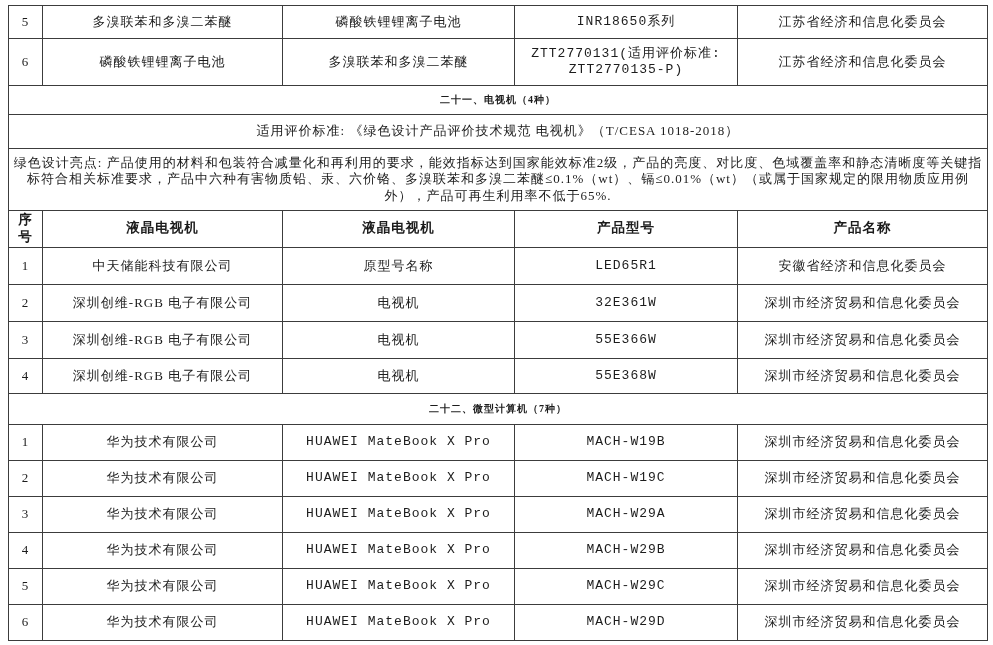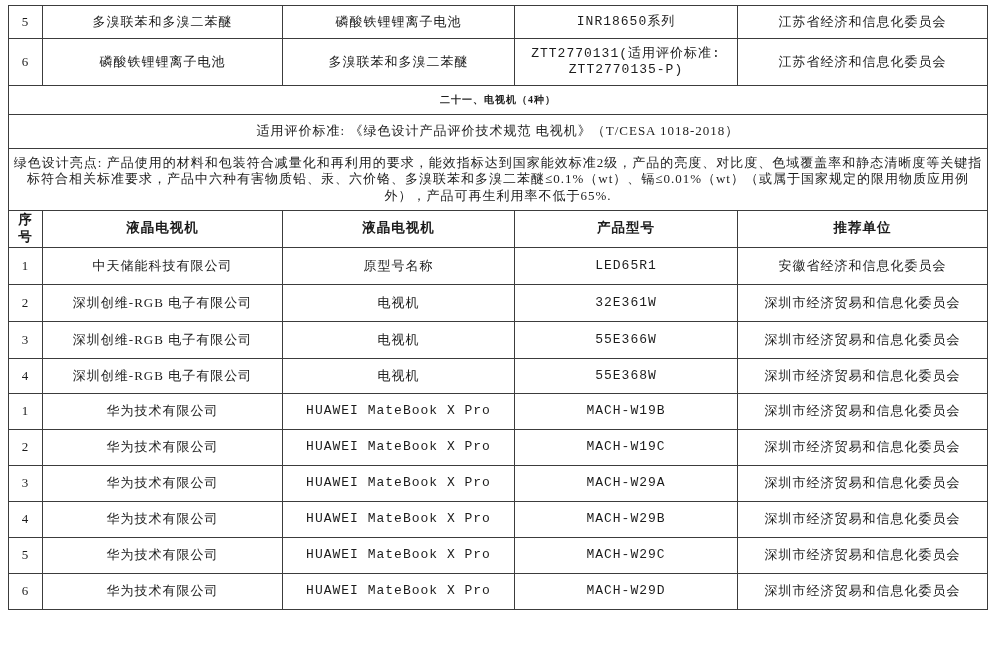--- a/index.html
+++ b/index.html
@@ -72,21 +72,21 @@
       <td class="left" colspan="5">适用评价标准: 《绿色设计产品评价技术规范 电视机》（T/CESA 1018-2018）</td>
     </tr>
     <tr class="h62">
       <td class="para" colspan="5">绿色设计亮点: 产品使用的材料和包装符合减量化和再利用的要求，能效指标达到国家能效标准2级，产品的亮度、对比度、色域覆盖率和静态清晰度等关键指标符合相关标准要求，产品中六种有害物质铅、汞、六价铬、多溴联苯和多溴二苯醚≤0.1%（wt）、镉≤0.01%（wt）（或属于国家规定的限用物质应用例外），产品可再生利用率不低于65%.</td>
     </tr>
     <tr class="head-row h34">
       <td>序号</td>
       <td>液晶电视机</td>
       <td>液晶电视机</td>
       <td>产品型号</td>
-      <td>推荐单位</td>
+      <td>产品名称</td>
     </tr>
     <tr class="h37">
       <td>1</td>
       <td>中天储能科技有限公司</td>
       <td>原型号名称</td>
       <td class="mono">LED65R1</td>
       <td>安徽省经济和信息化委员会</td>
     </tr>
     <tr class="h37">
       <td>2</td>
@@ -103,20 +103,23 @@
       <td>深圳市经济贸易和信息化委员会</td>
     </tr>
     <tr class="h35">
       <td>4</td>
       <td>深圳创维-RGB 电子有限公司</td>
       <td>电视机</td>
       <td class="mono">55E368W</td>
       <td>深圳市经济贸易和信息化委员会</td>
     </tr>
 
+    <tr class="section-title h31">
+      <td class="left" colspan="5">二十二、微型计算机（7种）</td>
+    </tr>
     <tr class="h36">
       <td>1</td>
       <td>华为技术有限公司</td>
       <td class="mono">HUAWEI MateBook X Pro</td>
       <td class="mono">MACH-W19B</td>
       <td>深圳市经济贸易和信息化委员会</td>
     </tr>
     <tr class="h36">
       <td>2</td>
       <td>华为技术有限公司</td>

